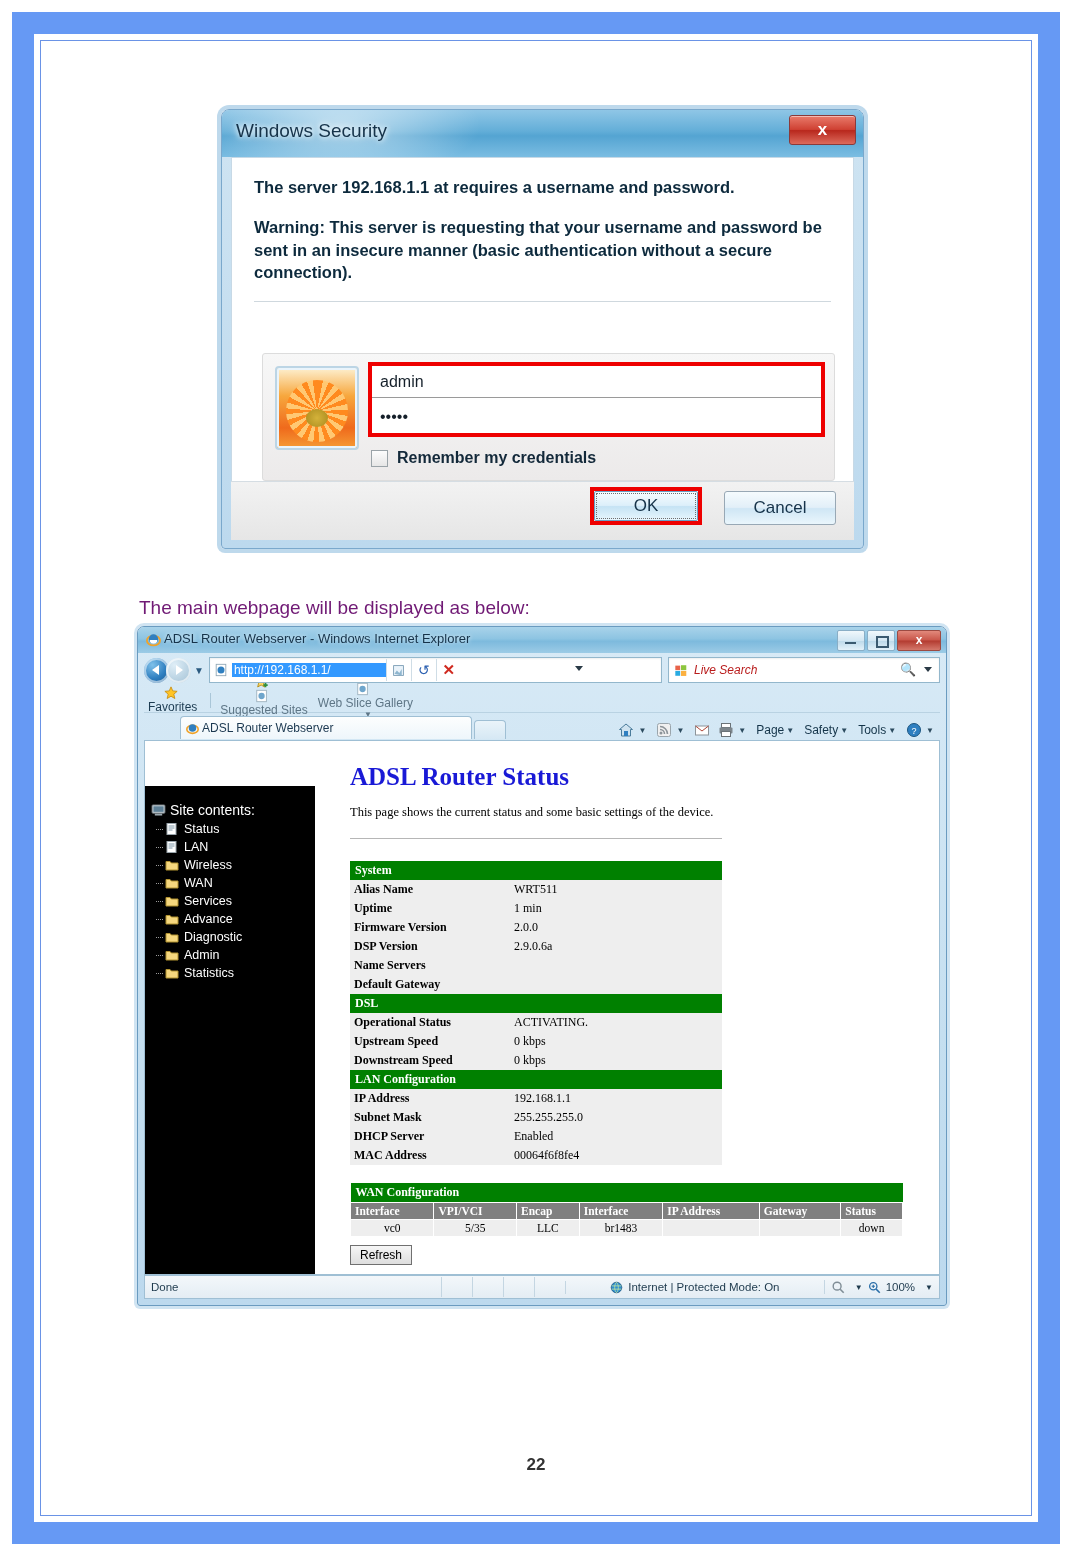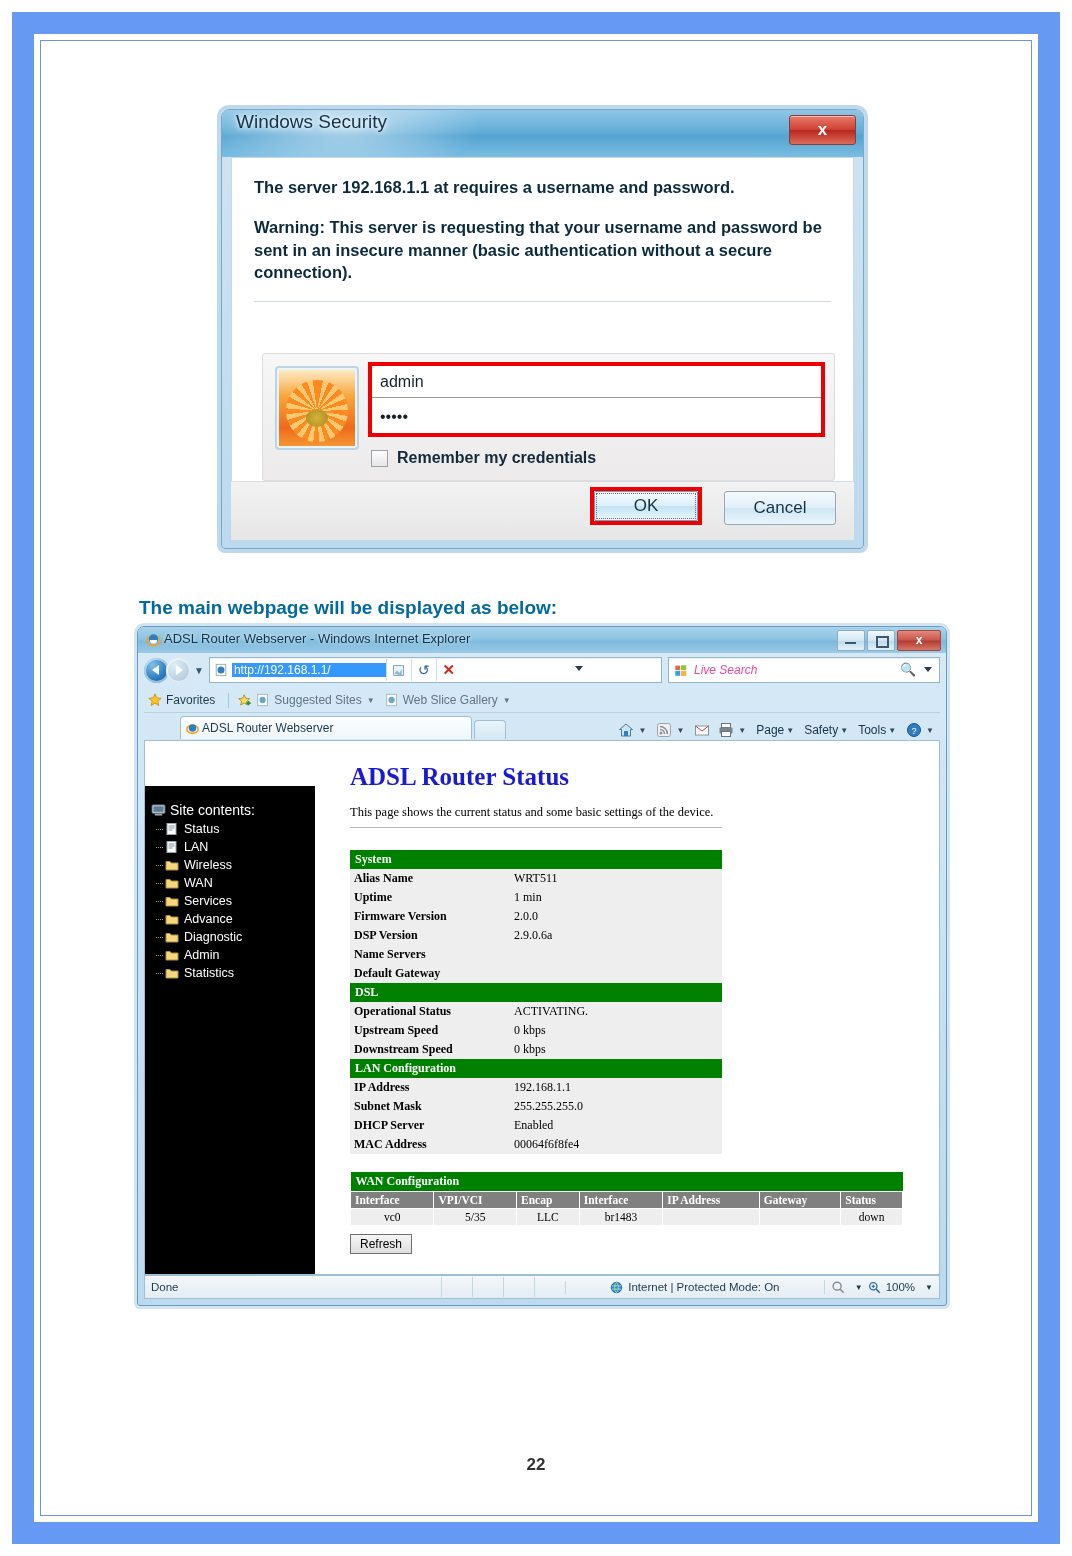--- a/index.html
+++ b/index.html
@@ -57,21 +57,21 @@
     height: 47px;
     background: linear-gradient(180deg,#8fc6e6 0%,#63aed8 45%,#54a4d2 55%,#7bbde2 100%);
     border-radius: 7px 7px 0 0;
     overflow: hidden;
   }
   .winsec-title .glow {
     position:absolute; left:-20px; top:-40px; width:280px; height:110px;
     background: radial-gradient(ellipse at center, rgba(255,255,255,0.55) 0%, rgba(255,255,255,0) 70%);
   }
   .winsec-title-text {
-    position: absolute; left: 14px; top: 1px;
+    position: absolute; left: 14px; top: 10px;
     font-size: 19px; color: #16334a;
     text-shadow: 0 0 5px rgba(255,255,255,0.95), 0 0 9px rgba(255,255,255,0.8);
   }
   .winsec-close {
     position: absolute; right: 7px; top: 5px;
     width: 65px; height: 28px;
     border: 1px solid #8a3a3a;
     border-radius: 3px;
     background: linear-gradient(180deg,#e97b6b 0%,#cf4133 48%,#b8281d 52%,#dd6a5b 100%);
     color: #fff; font-size: 17px; font-weight: bold;
@@ -198,22 +198,22 @@
   }
   .btn-cancel {
     position: absolute; right: 18px; top: 9px;
   }
 
   
   .caption-line {
     position: absolute;
     left: 98px; top: 556px;
     font-size: 19px;
-    color: #0369a1;
-    font-weight: 700;
+    color: #701a75;
+    font-weight: 400;
   }
 
   
   .ie-win {
     position: absolute;
     left: 96px; top: 585px;
     width: 810px; height: 680px;
     box-sizing: border-box;
     border: 1px solid #6a9bc0;
     border-radius: 7px 7px 3px 3px;
@@ -296,32 +296,32 @@
     border-left: 1px solid #cfdde6;
     display:flex; align-items:center; justify-content:center;
     cursor:pointer; font-size: 13px;
   }
   .search-box {
     flex: 0 0 270px; height: 24px; margin-left: 6px;
     border: 1px solid #93b7cc; background: #ffffff;
     display:flex; align-items:center; position:relative;
     box-shadow: inset 0 1px 2px rgba(0,0,0,0.07);
   }
-  .search-ph { font-size: 12px; color:#ec4899; font-style: italic; margin-left:6px; }
+  .search-ph { font-size: 12px; color:#b91c1c; font-style: italic; margin-left:6px; }
   .winflag { width:14px;height:13px;margin-left:5px;flex:0 0 auto; }
   .search-mag { position:absolute; right: 22px; top: 4px; color:#2a6ea8; font-size:13px; cursor:pointer; }
   .search-drop { position:absolute; right: 7px; top: 9px; width:0;height:0;border-left:4px solid transparent;border-right:4px solid transparent;border-top:5px solid #2a3a46; cursor:pointer;}
 
   .fav-bar {
     margin: 3px 6px 0 6px; height: 24px;
     display: flex; align-items: center;
     border-bottom: 1px solid #b9d2e2;
     padding-left: 4px;
   }
-  .fav-item { display:flex; align-items:center; font-size:12px; color:#1d3c52; margin-right:10px; cursor:pointer; }
+  .fav-item { display:flex; align-items:center; font-size:12px; color:#1d3c52; margin-right:10px; cursor:pointer;flex-direction:column; }
   .fav-item.dim { color:#5e7686; }
   .fav-sep { width:1px; height:15px; background:#a9c6d8; margin:0 9px 0 3px; }
   .star { width:14px;height:14px;margin-right:4px; }
   .caret { margin-left:5px; font-size:8px; }
 
   .tab-row {
     margin: 2px 6px 0 6px; height: 24px;
     display: flex; align-items: flex-end;
     position: relative;
   }
@@ -403,21 +403,21 @@
     font-family: "Liberation Serif", serif;
   }
   .router-h1 {
     color: #1919d6; font-size: 25px; font-weight: bold;
     font-family: "Liberation Serif", serif;
     margin: 0 0 14px 0;
   }
   .router-desc {
     font-size: 12.5px; color: #000;
     border-bottom: 1px solid #b6b6b6;
-    padding-bottom: 7px;
+    padding-bottom: 18px;
     width: 372px;
     font-family: "Liberation Serif", serif;
   }
   .tbl { border-collapse: collapse; margin-top: 22px; font-size: 12px; font-family:"Liberation Serif", serif; }
   .tbl.sys { width: 372px; }
   .tbl.wan { width: 553px; margin-top: 18px; }
   .tbl td, .tbl th { padding: 2px 4px; }
   .sec-head td {
     background: #008000; color: #ffffff;
     font-weight: bold; font-size: 12px;

